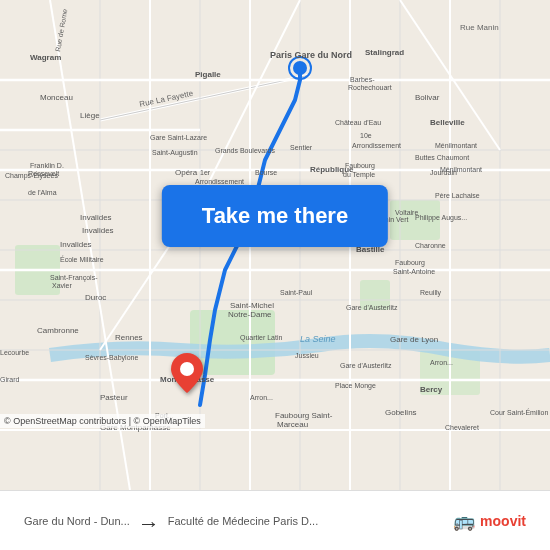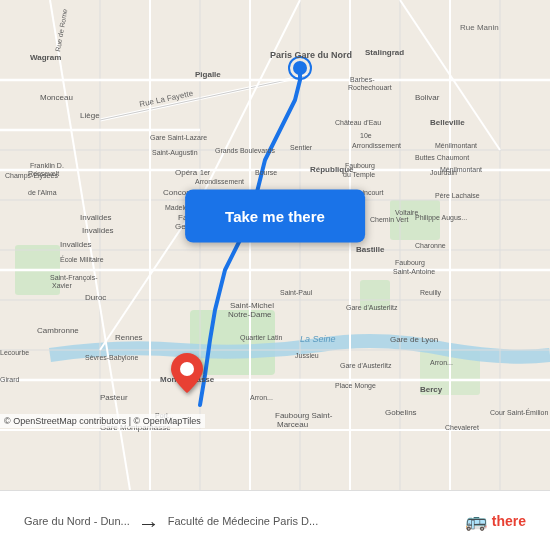--- a/index.html
+++ b/index.html
@@ -21,21 +21,21 @@
     .take-me-there-btn {
       position: absolute;
       left: 50%;
       top: 44%;
       transform: translate(-50%, -50%);
       background: #1a73e8;
       color: white;
       border: none;
       border-radius: 8px;
       padding: 18px 40px;
-      font-size: 15px;
+      font-size: 22px;
       font-weight: bold;
       cursor: pointer;
       white-space: nowrap;
       box-shadow: 0 2px 8px rgba(0,0,0,0.3);
       z-index: 10;
     }
 
     .destination-pin {
       position: absolute;
       left: 31%;
@@ -291,15 +291,15 @@
 <div class="footer">
   <div class="footer-left">
     <span class="footer-label">Gare du Nord - Dun...</span>
   </div>
   <span class="footer-arrow">→</span>
   <div class="footer-right">
     <span class="footer-right-label">Faculté de Médecine Paris D...</span>
   </div>
   <div class="moovit-logo">
     <span style="font-size:18px; color:#e84033;">🚌</span>
-    <span class="moovit-text">there</span>
+    <span class="moovit-text">moovit</span>
   </div>
 </div>
 
 </body></html>

